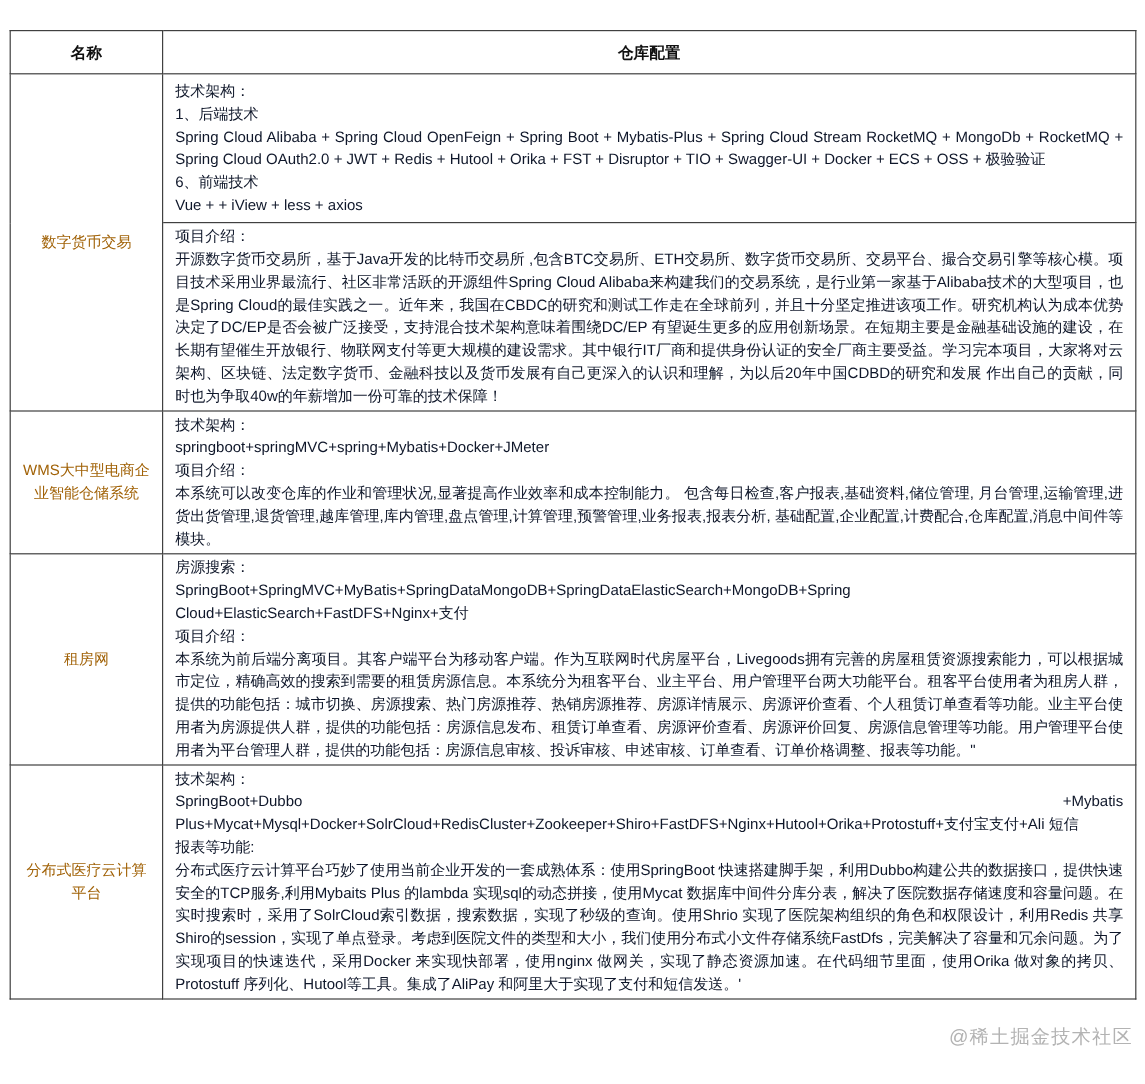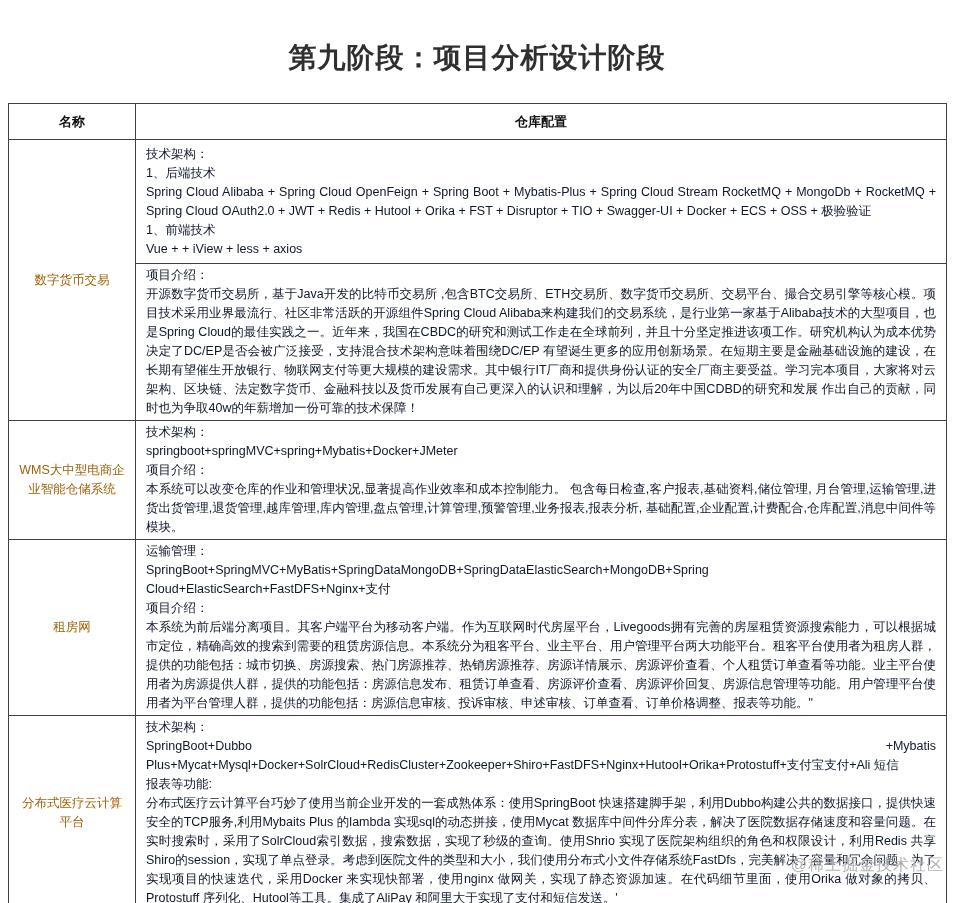--- a/index.html
+++ b/index.html
@@ -81,41 +81,40 @@
     font-size: 14.5px;
     color: #dedede;
     line-height: 18px;
   }
 </style>
 </head>
 <body>
 
 <div class="page">
 
-  <h1 class="title">第九阶段：项目分析设计阶段</h1>
 
   <table class="content-table">
     <colgroup>
       <col class="col-name">
       <col class="col-content">
     </colgroup>
     <thead>
       <tr class="header-row">
         <th>名称</th>
         <th>仓库配置</th>
       </tr>
     </thead>
     <tbody>
       <tr class="row-1a">
         <td class="name-cell" rowspan="2">数字货币交易</td>
         <td class="content-cell">
             <div class="cell-line">技术架构：</div>
             <div class="cell-line">1、后端技术</div>
             <div class="cell-line">Spring Cloud Alibaba + Spring Cloud OpenFeign + Spring Boot + Mybatis-Plus + Spring Cloud Stream RocketMQ + MongoDb + RocketMQ + Spring Cloud OAuth2.0 + JWT + Redis + Hutool + Orika + FST + Disruptor + TIO + Swagger-UI + Docker + ECS + OSS + 极验验证</div>
-            <div class="cell-line">1、前端技术</div>
+            <div class="cell-line">6、前端技术</div>
             <div class="cell-line">Vue + + iView + less + axios</div>
           </td>
       </tr>
       <tr class="row-1b">
         <td class="content-cell">
             <div class="cell-line">项目介绍：</div>
             <div class="cell-line">开源数字货币交易所，基于Java开发的比特币交易所 ,包含BTC交易所、ETH交易所、数字货币交易所、交易平台、撮合交易引擎等核心模。项目技术采用业界最流行、社区非常活跃的开源组件Spring Cloud Alibaba来构建我们的交易系统，是行业第一家基于Alibaba技术的大型项目，也是Spring Cloud的最佳实践之一。近年来，我国在CBDC的研究和测试工作走在全球前列，并且十分坚定推进该项工作。研究机构认为成本优势决定了DC/EP是否会被广泛接受，支持混合技术架构意味着围绕DC/EP 有望诞生更多的应用创新场景。在短期主要是金融基础设施的建设，在长期有望催生开放银行、物联网支付等更大规模的建设需求。其中银行IT厂商和提供身份认证的安全厂商主要受益。学习完本项目，大家将对云架构、区块链、法定数字货币、金融科技以及货币发展有自己更深入的认识和理解，为以后20年中国CDBD的研究和发展 作出自己的贡献，同时也为争取40w的年薪增加一份可靠的技术保障！</div>
           </td>
       </tr>
       <tr class="row-2">
@@ -123,21 +122,21 @@
         <td class="content-cell">
             <div class="cell-line">技术架构：</div>
             <div class="cell-line">springboot+springMVC+spring+Mybatis+Docker+JMeter</div>
             <div class="cell-line">项目介绍：</div>
             <div class="cell-line">本系统可以改变仓库的作业和管理状况,显著提高作业效率和成本控制能力。 包含每日检查,客户报表,基础资料,储位管理, 月台管理,运输管理,进货出货管理,退货管理,越库管理,库内管理,盘点管理,计算管理,预警管理,业务报表,报表分析, 基础配置,企业配置,计费配合,仓库配置,消息中间件等模块。</div>
           </td>
       </tr>
       <tr class="row-3">
         <td class="name-cell">租房网</td>
         <td class="content-cell">
-            <div class="cell-line">运输管理：</div>
+            <div class="cell-line">房源搜索：</div>
             <div class="cell-line">SpringBoot+SpringMVC+MyBatis+SpringDataMongoDB+SpringDataElasticSearch+MongoDB+Spring Cloud+ElasticSearch+FastDFS+Nginx+支付</div>
             <div class="cell-line">项目介绍：</div>
             <div class="cell-line">本系统为前后端分离项目。其客户端平台为移动客户端。作为互联网时代房屋平台，Livegoods拥有完善的房屋租赁资源搜索能力，可以根据城市定位，精确高效的搜索到需要的租赁房源信息。本系统分为租客平台、业主平台、用户管理平台两大功能平台。租客平台使用者为租房人群，提供的功能包括：城市切换、房源搜索、热门房源推荐、热销房源推荐、房源详情展示、房源评价查看、个人租赁订单查看等功能。业主平台使用者为房源提供人群，提供的功能包括：房源信息发布、租赁订单查看、房源评价查看、房源评价回复、房源信息管理等功能。用户管理平台使用者为平台管理人群，提供的功能包括：房源信息审核、投诉审核、申述审核、订单查看、订单价格调整、报表等功能。"</div>
           </td>
       </tr>
       <tr class="row-4">
         <td class="name-cell">分布式医疗云计算平台</td>
         <td class="content-cell">
             <div class="cell-line">技术架构：</div>
             <div class="cell-line">SpringBoot+Dubbo +Mybatis Plus+Mycat+Mysql+Docker+SolrCloud+RedisCluster+Zookeeper+Shiro+FastDFS+Nginx+Hutool+Orika+Protostuff+支付宝支付+Ali 短信</div>

